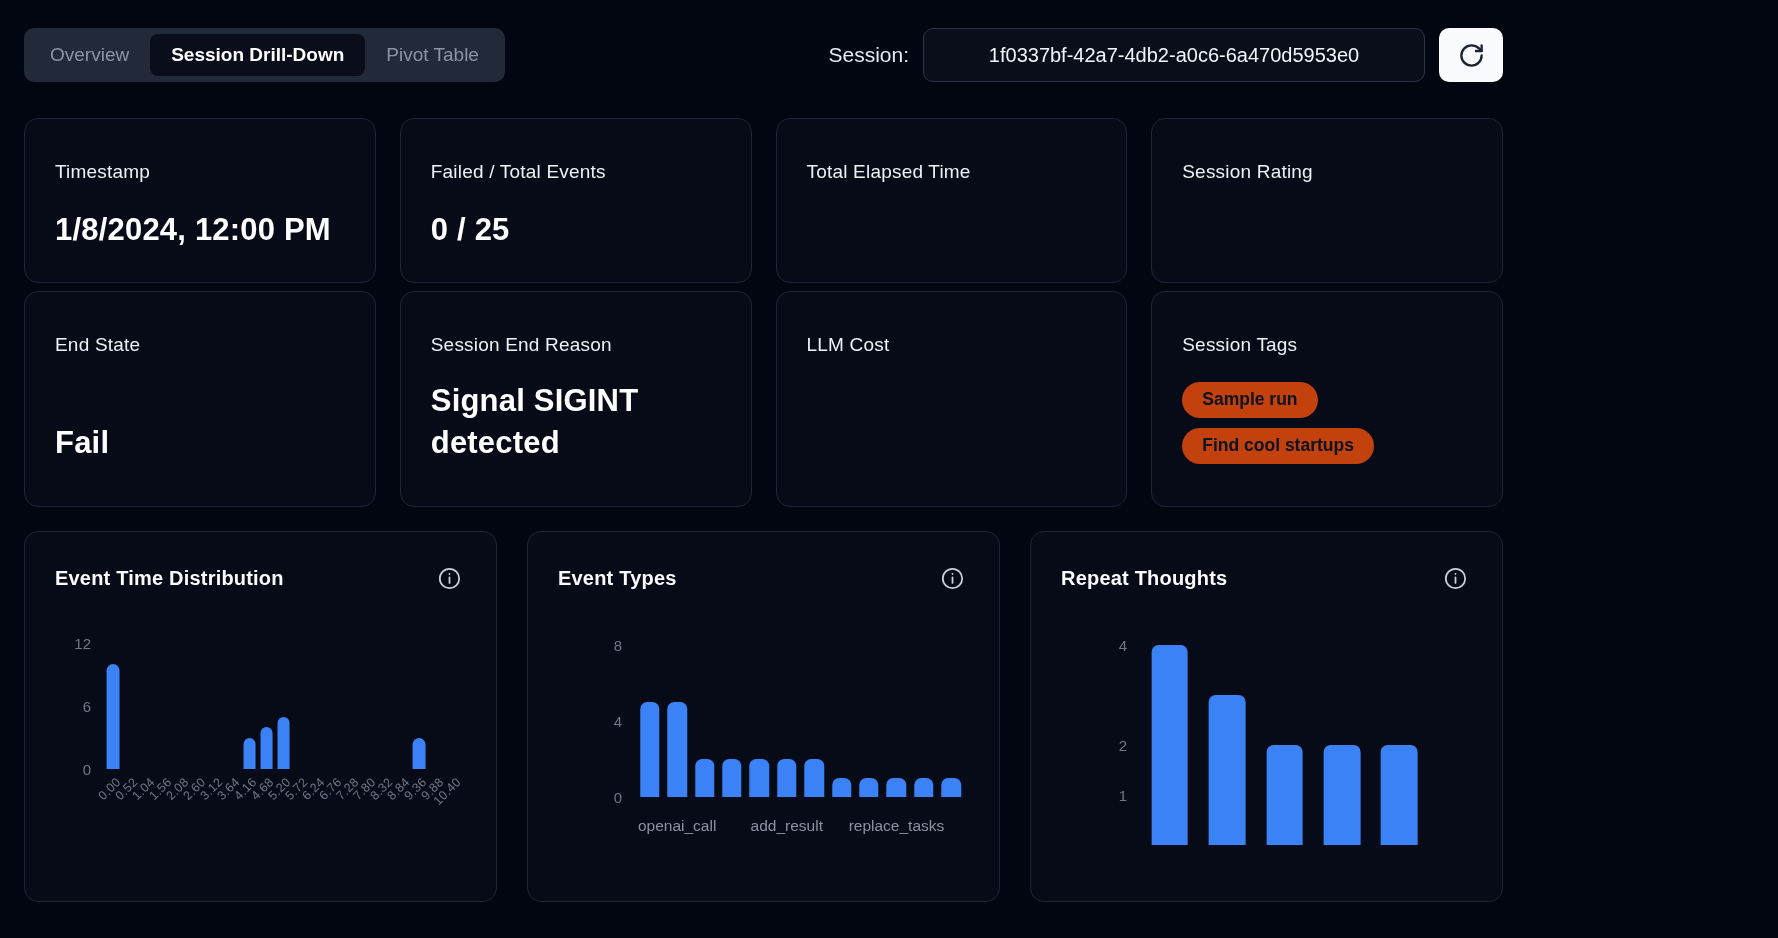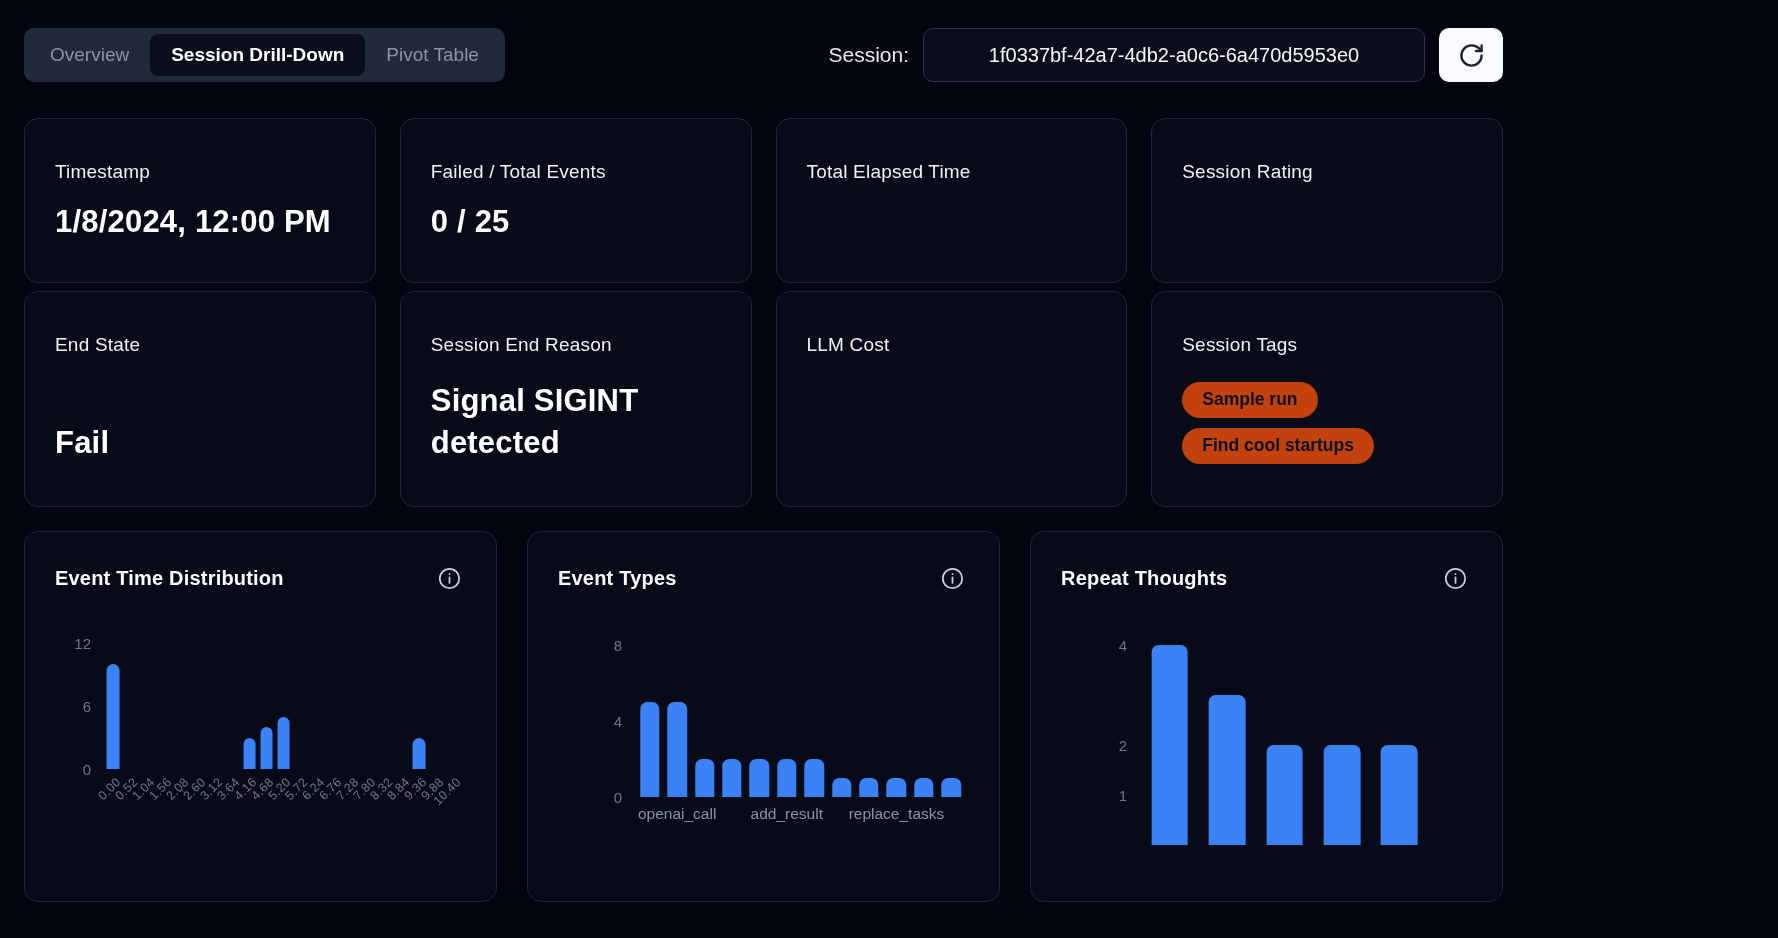--- a/index.html
+++ b/index.html
@@ -18,21 +18,21 @@
   .refresh-btn { width:64px; height:54px; background:#fafbfe; border:none; border-radius:10px; display:flex; align-items:center; justify-content:center; cursor:pointer; }
 
   
   .stats { display:grid; grid-template-columns:repeat(4,1fr); gap:24px; }
   .stats.row-1 { margin-top:36px; }
   .stats.row-2 { margin-top:8px; }
   .stat-card { background:#070b17; border:1px solid #1d2537; border-radius:14px; padding:30px 30px 42px; display:flex; flex-direction:column; }
   .row-1 .stat-card { height:165px; padding-bottom:38px; }
   .row-2 .stat-card { height:216px; }
   .stat-label { color:#eef1f6; font-size:19px; margin-top:12px; letter-spacing:.2px; }
-  .stat-value { color:#ffffff; font-size:31px; font-weight:700; margin-top:18px; letter-spacing:.2px; line-height:1.35; }
+  .stat-value { color:#ffffff; font-size:31px; font-weight:700; margin-top:26px; letter-spacing:.2px; line-height:1.35; }
   .row-2 .stat-value { margin-top:auto; }
   .stat-value.wrap { max-width:270px; }
   .tag-stack { margin-top:auto; display:flex; flex-direction:column; align-items:flex-start; gap:10px; }
   .tag-pill { background:#c2410c; color:#0c1322; font-size:17.5px; font-weight:600; padding:7px 20px 8px; border-radius:999px; white-space:nowrap; }
 
   
   .charts { display:grid; grid-template-columns:repeat(3,1fr); gap:30px; margin-top:24px; }
   .chart-card { background:#070b17; border:1px solid #1d2537; border-radius:14px; height:371px; padding:34px 34px 0 30px; position:relative; }
   .chart-head { display:flex; justify-content:space-between; align-items:center; }
   .chart-title { font-size:20px; font-weight:700; color:#fbfcfe; letter-spacing:.2px; }
@@ -245,21 +245,21 @@
             <div class="bar" style="left: 37.5%; width: 5.91667%; height: 25%; background: rgb(59, 130, 246);"></div>
             <div class="bar" style="left: 45.8333%; width: 5.91667%; height: 25%; background: rgb(59, 130, 246);"></div>
             <div class="bar" style="left: 54.1667%; width: 5.91667%; height: 25%; background: rgb(59, 130, 246);"></div>
             <div class="bar" style="left: 62.5%; width: 5.91667%; height: 12.5%; background: rgb(59, 130, 246);"></div>
             <div class="bar" style="left: 70.8333%; width: 5.91667%; height: 12.5%; background: rgb(59, 130, 246);"></div>
             <div class="bar" style="left: 79.1667%; width: 5.91667%; height: 12.5%; background: rgb(59, 130, 246);"></div>
             <div class="bar" style="left: 87.5%; width: 5.91667%; height: 12.5%; background: rgb(59, 130, 246);"></div>
             <div class="bar" style="left: 95.8333%; width: 5.91667%; height: 12.5%; background: rgb(59, 130, 246);"></div>
           </div>
       </div>
-      <div class="chart-body" style="margin-top:0;justify-content:space-between;">
+      <div class="chart-body" style="margin-top:12px;justify-content:space-between;">
         <div style="width:78px;flex:none;"></div>
         <div class="x-labels plot" style="height:34px;">
             <span class="xlab" style="left: 12.5%;">openai_call</span>
             <span class="xlab" style="left: 45.8333%;">add_result</span>
             <span class="xlab" style="left: 79.1667%;">replace_tasks</span>
           </div>
       </div>
     </div>
 
     <div class="chart-card chart3">

